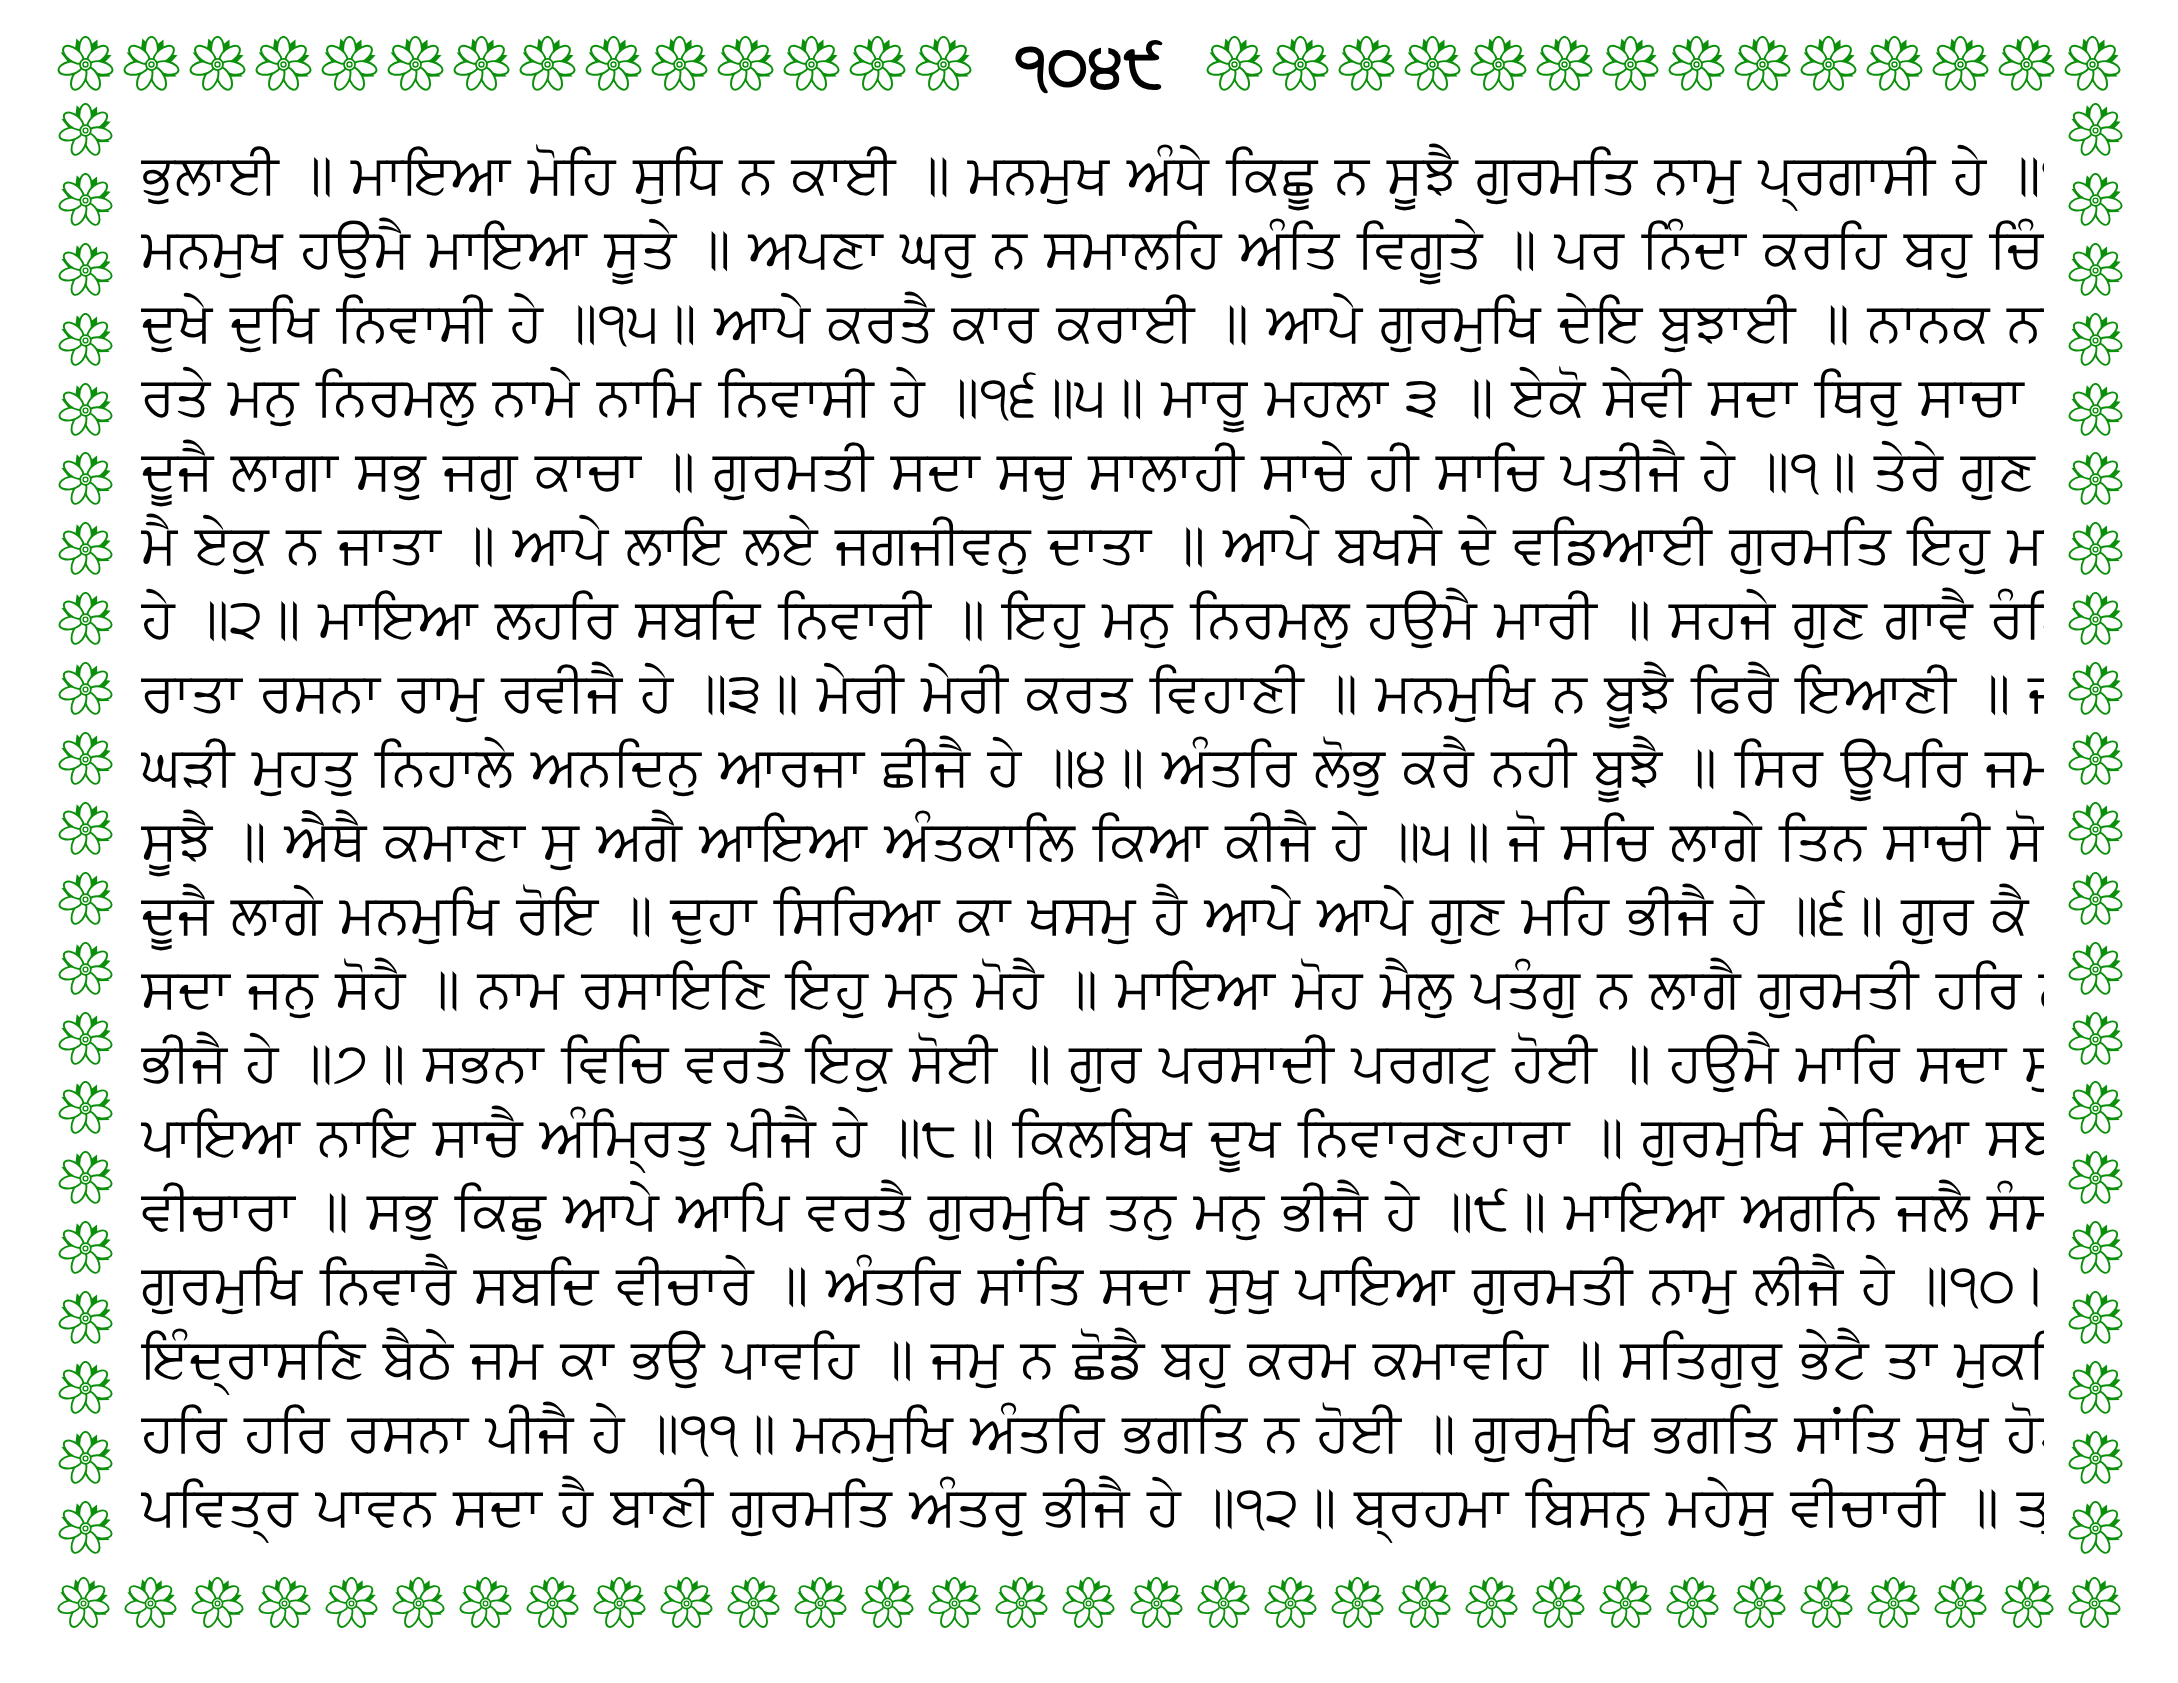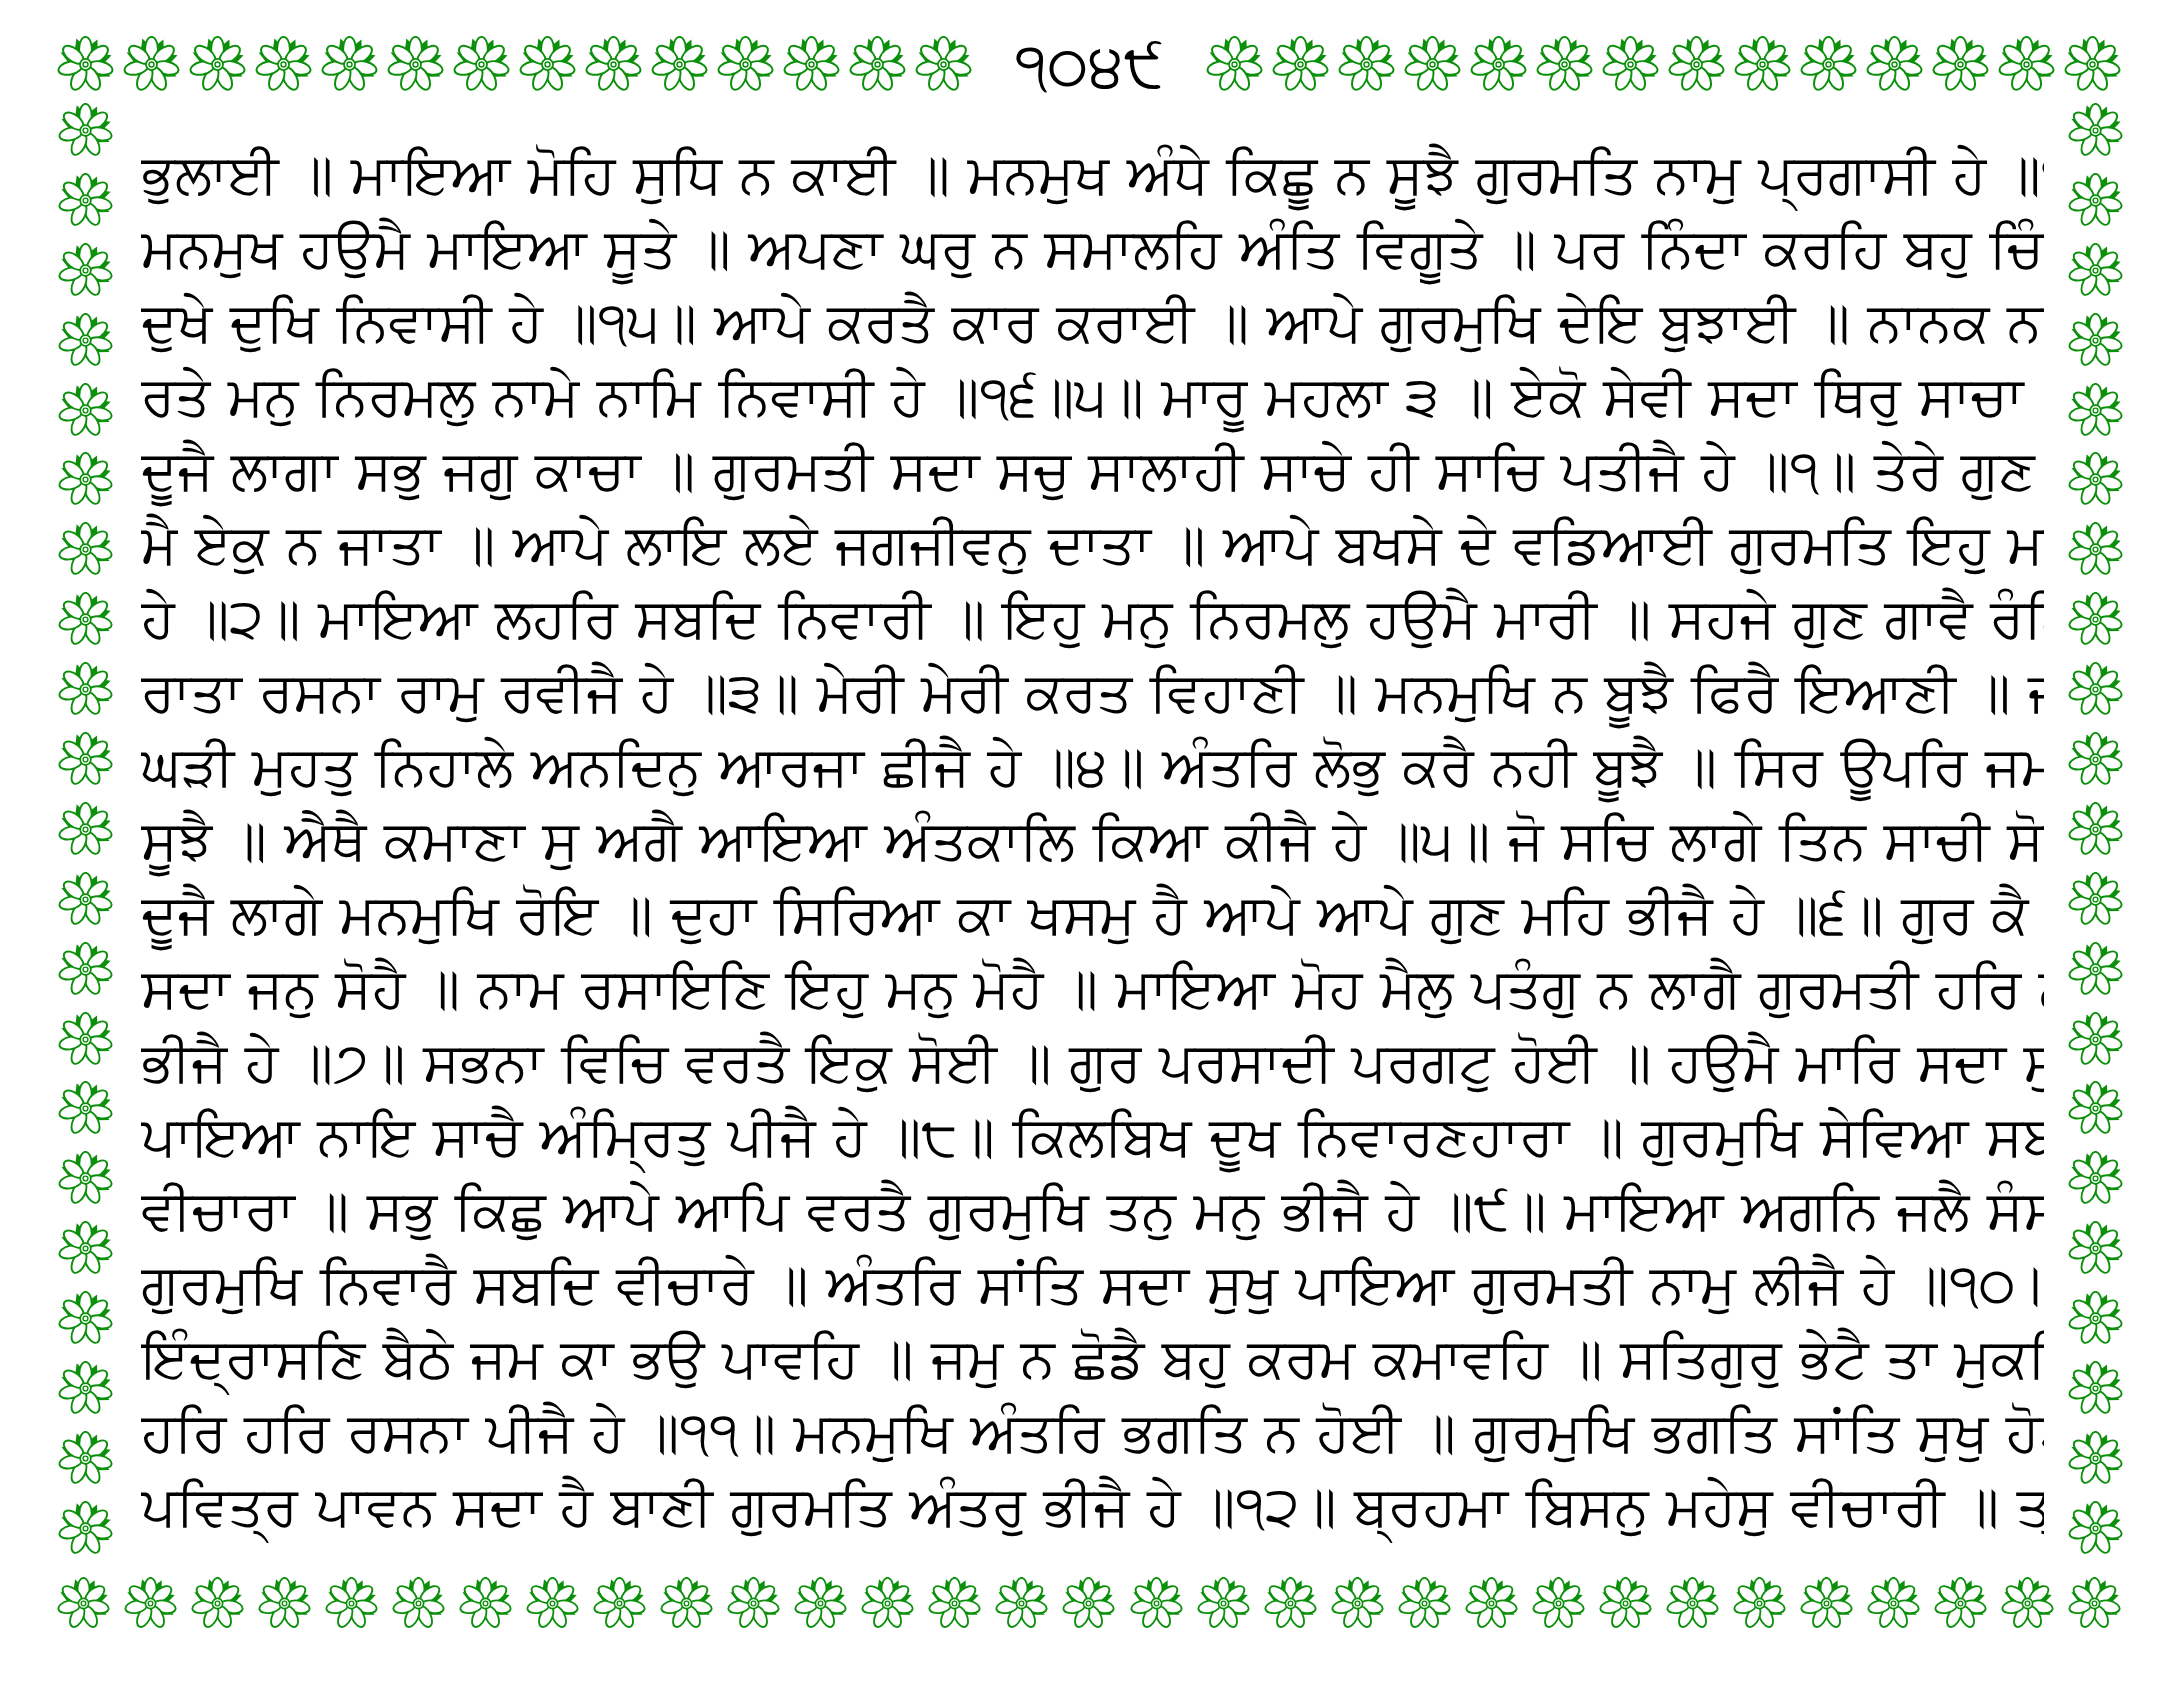--- a/index.html
+++ b/index.html
@@ -24,21 +24,21 @@
   }
   .border-top .seg {
     flex: 1 1 0; display: flex; justify-content: space-between; align-items: center;
   }
   .page-number {
     color: var(--text-color);
     font-size: 61px;
     line-height: 65px;
     padding: 0 42px;
     white-space: nowrap;
-    font-weight: normal;
+    font-weight: bold;
   }
   .border-left, .border-right {
     position: absolute; top: 103px; bottom: 127px; width: 57px;
     display: flex; flex-direction: column; justify-content: space-between; align-items: center;
   }
   .border-left { left: 57px; }
   .border-right { right: 54px; }
   .border-left svg.flower, .border-right svg.flower { width: 55px; height: 55px; }
   .border-bottom {
     position: absolute; left: 57px; right: 57px; bottom: 51px; height: 57px;

